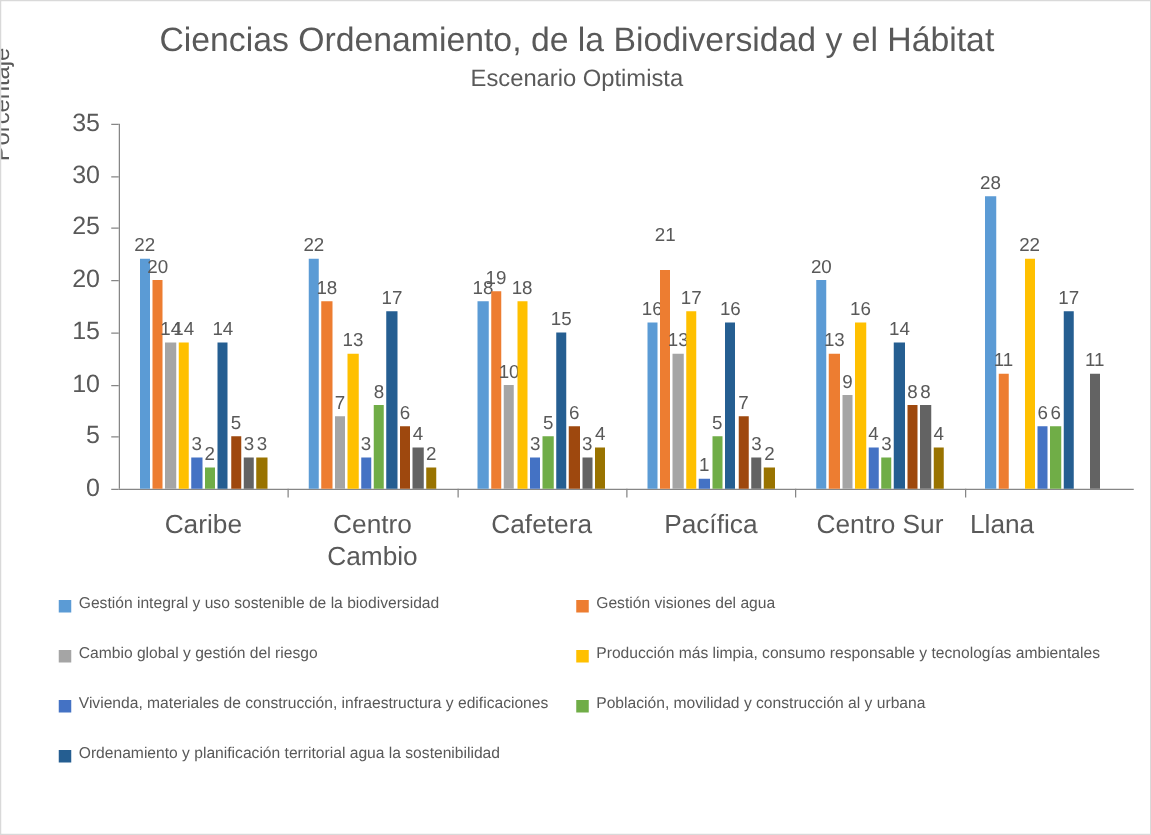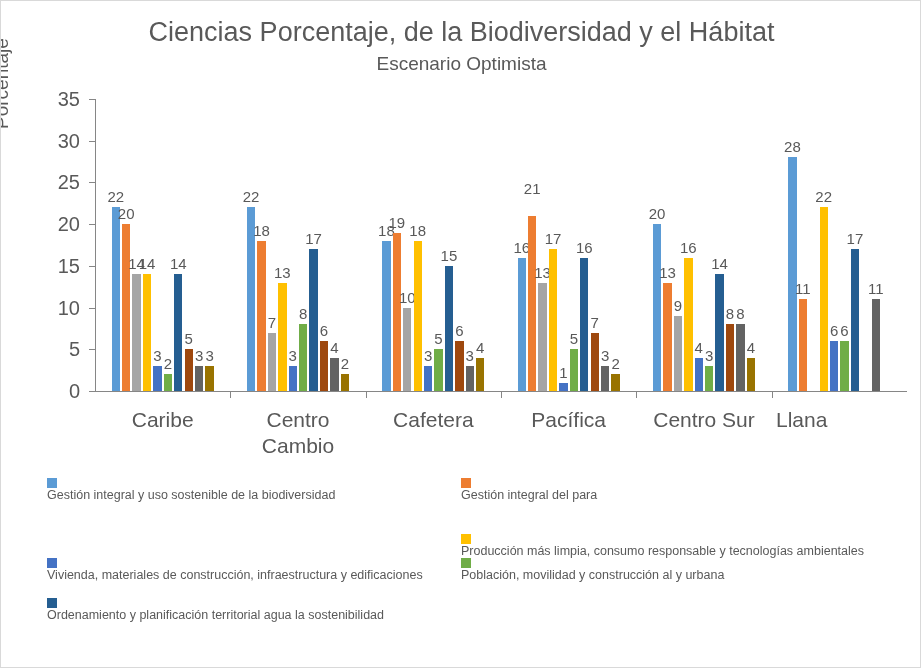--- a/index.html
+++ b/index.html
@@ -141,22 +141,21 @@
   #legend {
     position: absolute;
     left: 46px;
     top: 474px;
     width: 860px;
     height: 182px;
   }
   .legend-item {
     position: absolute;
     display: flex;
-    align-items: flex-start;
-    flex-direction: column;
+    align-items: flex-end;
   }
   .legend-swatch {
     width: 10px;
     height: 10px;
     flex: 0 0 10px;
     margin-top: 3px;
     margin-right: 6px;
   }
   .legend-text {
     font-size: 12.5px;
@@ -164,21 +163,21 @@
     line-height: 15px;
     white-space: pre-line;
   }
 </style>
 </head>
 <body>
 
 <div id="chart-root">
 
   <div id="title-block">
-    <div id="chart-title">Ciencias Porcentaje, de la Biodiversidad y el Hábitat</div>
+    <div id="chart-title">Ciencias Ordenamiento, de la Biodiversidad y el Hábitat</div>
     <div id="chart-subtitle">Escenario Optimista</div>
   </div>
 
   <div id="y-axis-title-wrap">
     <div id="y-axis-title">Porcentaje</div>
   </div>
 
   <div id="plot-frame">
     <div id="y-axis-line"></div>
     <div id="x-axis-line"></div>
@@ -477,23 +476,27 @@
       <div class="cat-label" style="left: 733px; width: 135.333px; top: 406px; white-space: pre-line;">Llana</div>
     </div>
 
   <div id="legend">
       <div class="legend-item" style="left: 0px; top: 0px; max-width: 400px;">
         <span class="legend-swatch" style="background: rgb(91, 155, 213);"></span>
         <span class="legend-text">Gestión integral y uso sostenible de la biodiversidad</span>
       </div>
       <div class="legend-item" style="left: 414px; top: 0px; max-width: 440px;">
         <span class="legend-swatch" style="background: rgb(237, 125, 49);"></span>
-        <span class="legend-text">Gestión integral del para</span>
-      </div>
-      <div class="legend-item" style="left: 414px; top: 56px; max-width: 440px;">
+        <span class="legend-text">Gestión visiones del agua</span>
+      </div>
+      <div class="legend-item" style="left: 0px; top: 40px; max-width: 400px;">
+        <span class="legend-swatch" style="background: rgb(165, 165, 165);"></span>
+        <span class="legend-text">Cambio global y gestión del riesgo</span>
+      </div>
+      <div class="legend-item" style="left: 414px; top: 40px; max-width: 440px;">
         <span class="legend-swatch" style="background: rgb(255, 192, 0);"></span>
         <span class="legend-text">Producción más limpia, consumo responsable y tecnologías ambientales</span>
       </div>
       <div class="legend-item" style="left: 0px; top: 80px; max-width: 400px;">
         <span class="legend-swatch" style="background: rgb(68, 114, 196);"></span>
         <span class="legend-text">Vivienda, materiales de construcción, infraestructura y edificaciones</span>
       </div>
       <div class="legend-item" style="left: 414px; top: 80px; max-width: 440px;">
         <span class="legend-swatch" style="background: rgb(112, 173, 71);"></span>
         <span class="legend-text">Población, movilidad y construcción al y urbana</span>

